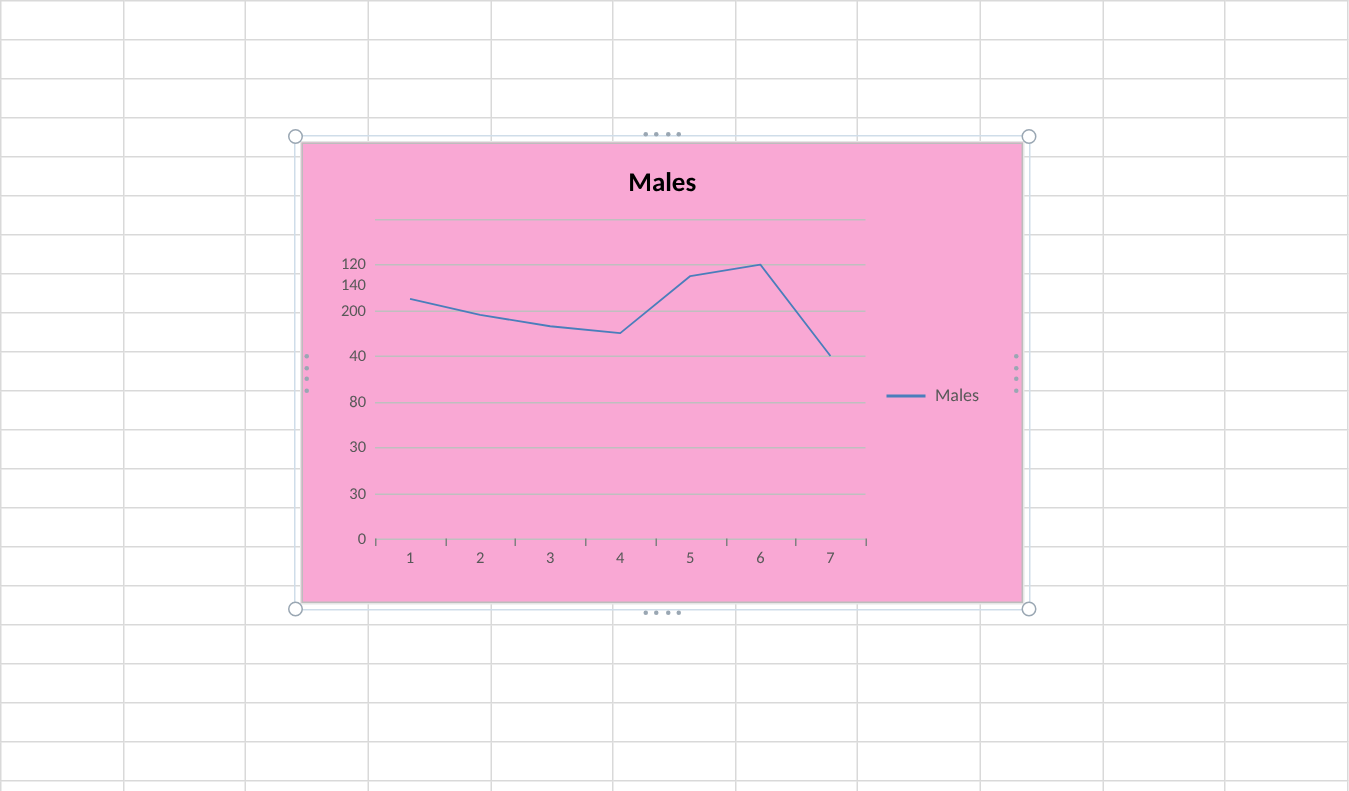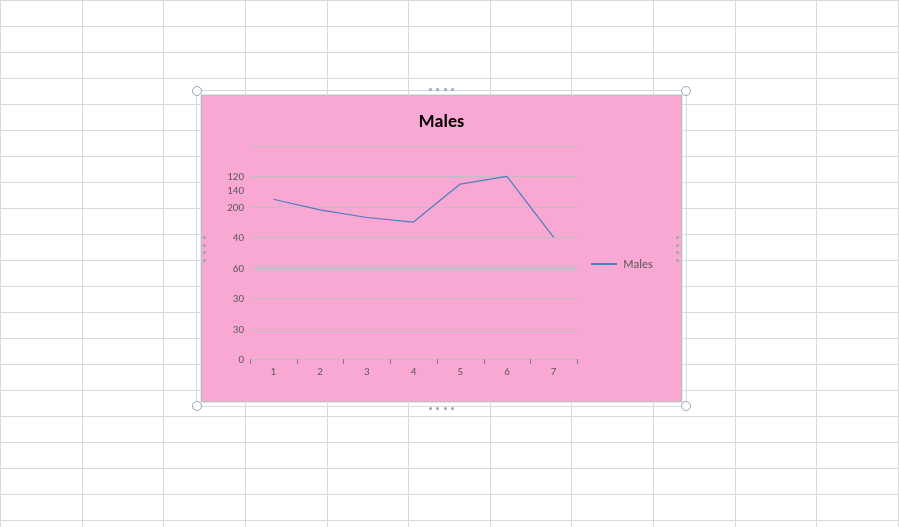--- a/index.html
+++ b/index.html
@@ -354,21 +354,21 @@
     <div class="plot-wrap">
       <div class="plot" id="plot">
         <div class="inner" id="inner">
             <div class="grid" style="top: 100%;"></div>
             <div class="ytick" style="top: 100%;">0</div>
             <div class="grid" style="top: 85.7143%;"></div>
             <div class="ytick" style="top: 85.7143%;">30</div>
             <div class="grid" style="top: 71.4286%;"></div>
             <div class="ytick" style="top: 71.4286%;">30</div>
             <div class="grid" style="top: 57.1429%;"></div>
-            <div class="ytick" style="top: 57.1429%;">60</div>
+            <div class="ytick" style="top: 57.1429%;">80</div>
             <div class="grid" style="top: 42.8571%;"></div>
             <div class="ytick" style="top: 42.8571%;">40</div>
             <div class="grid" style="top: 28.5714%;"></div>
             <div class="ytick" style="top: 28.5714%;">200</div>
             <div class="grid" style="top: 14.2857%;"></div>
             <div class="ytick" style="top: 14.2857%;">120</div>
             <div class="grid" style="top: 0%;"></div>
             <div class="ytick" style="top: 0%; margin-top: 44px;">140</div>
             <div class="tickmark" style="left: 0%;"></div>
             <div class="tickmark" style="left: 14.2857%;"></div>

